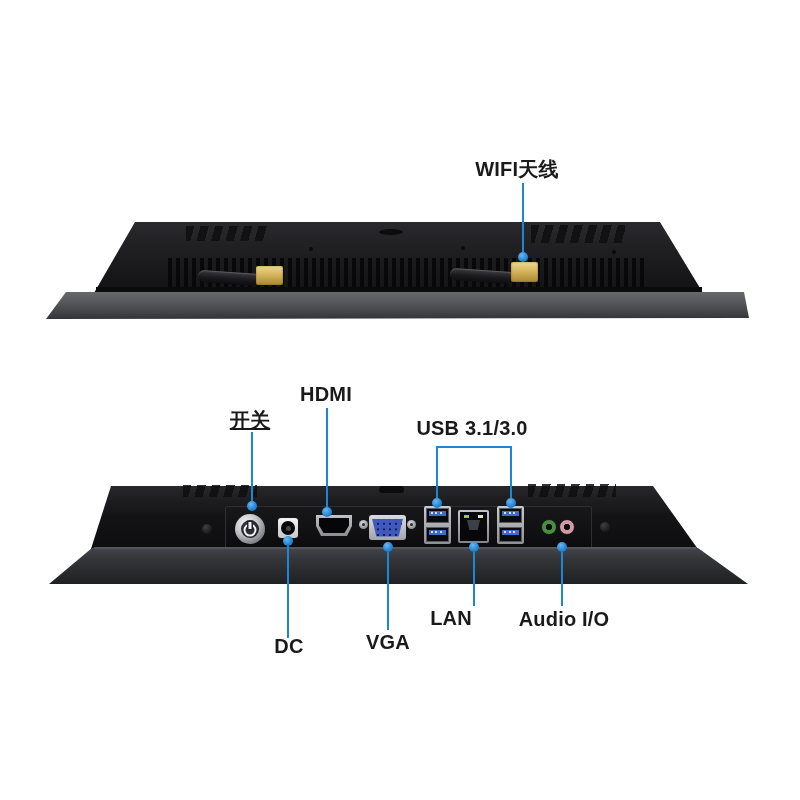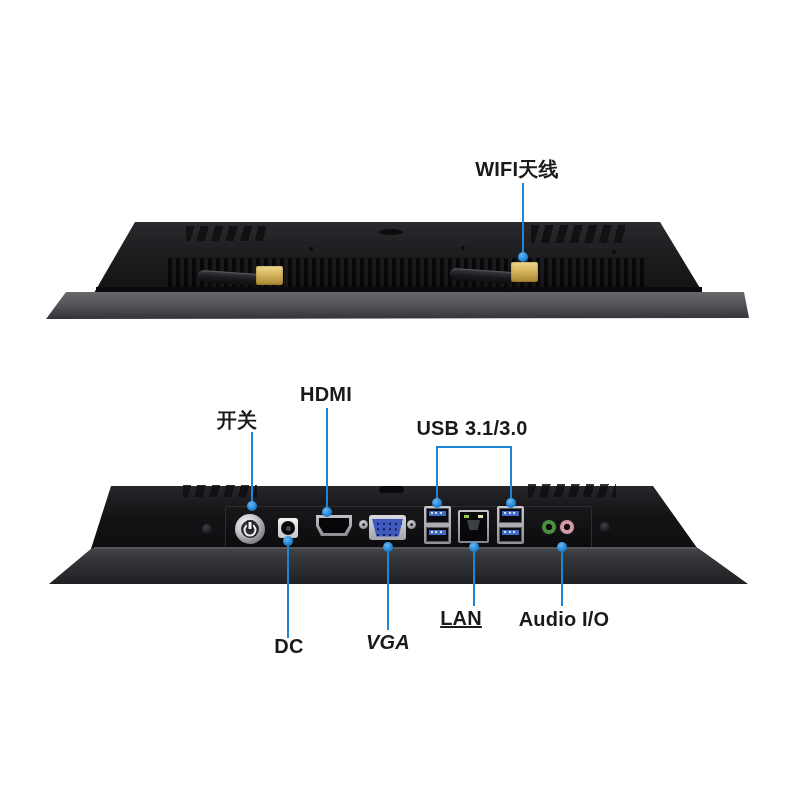--- a/index.html
+++ b/index.html
@@ -183,44 +183,44 @@
 
   <div class="abs jack jack-green"></div>
   <div class="abs jack jack-pink"></div>
 
   <div class="abs screw" style="left:600px;top:522px;"></div>
 
   <div class="abs bv-shadowline"></div>
   <div class="abs bv-bezel"></div>
   <div class="abs bv-bezel-edge"></div>
 
-  <div class="callout-label" style="left:237px;top:407px;">开关</div>
+  <div class="callout-label" style="left:250px;top:407px;text-decoration:underline;">开关</div>
   <div class="leader-v" style="left:251px;top:432px;height:70px;"></div>
   <div class="leader-dot" style="left:252px;top:506px;"></div>
 
   <div class="callout-label" style="left:326px;top:383px;">HDMI</div>
   <div class="leader-v" style="left:326px;top:408px;height:99px;"></div>
   <div class="leader-dot" style="left:327px;top:512px;"></div>
 
   <div class="callout-label" style="left:472px;top:417px;">USB 3.1/3.0</div>
   <div class="leader-h" style="left:436px;top:446px;width:76px;"></div>
   <div class="leader-v" style="left:436px;top:446px;height:53px;"></div>
   <div class="leader-v" style="left:510px;top:446px;height:52px;"></div>
   <div class="leader-dot" style="left:437px;top:503px;"></div>
   <div class="leader-dot" style="left:511px;top:503px;"></div>
 
   <div class="leader-dot" style="left:288px;top:541px;"></div>
   <div class="leader-v" style="left:287px;top:546px;height:92px;"></div>
   <div class="callout-label" style="left:289px;top:635px;text-align:center;">DC</div>
 
   <div class="leader-dot" style="left:388px;top:547px;"></div>
   <div class="leader-v" style="left:387px;top:552px;height:78px;"></div>
-  <div class="callout-label" style="left:388px;top:631px;font-style:italic;">VGA</div>
+  <div class="callout-label" style="left:388px;top:631px;">VGA</div>
 
   <div class="leader-dot" style="left:474px;top:547px;"></div>
   <div class="leader-v" style="left:473px;top:552px;height:54px;"></div>
-  <div class="callout-label" style="left:461px;top:607px;text-decoration:underline;">LAN</div>
+  <div class="callout-label" style="left:451px;top:607px;">LAN</div>
 
   <div class="leader-dot" style="left:562px;top:547px;"></div>
   <div class="leader-v" style="left:561px;top:552px;height:54px;"></div>
   <div class="callout-label" style="left:564px;top:608px;">Audio I/O</div>
 
 </div>
 
 </body></html>

